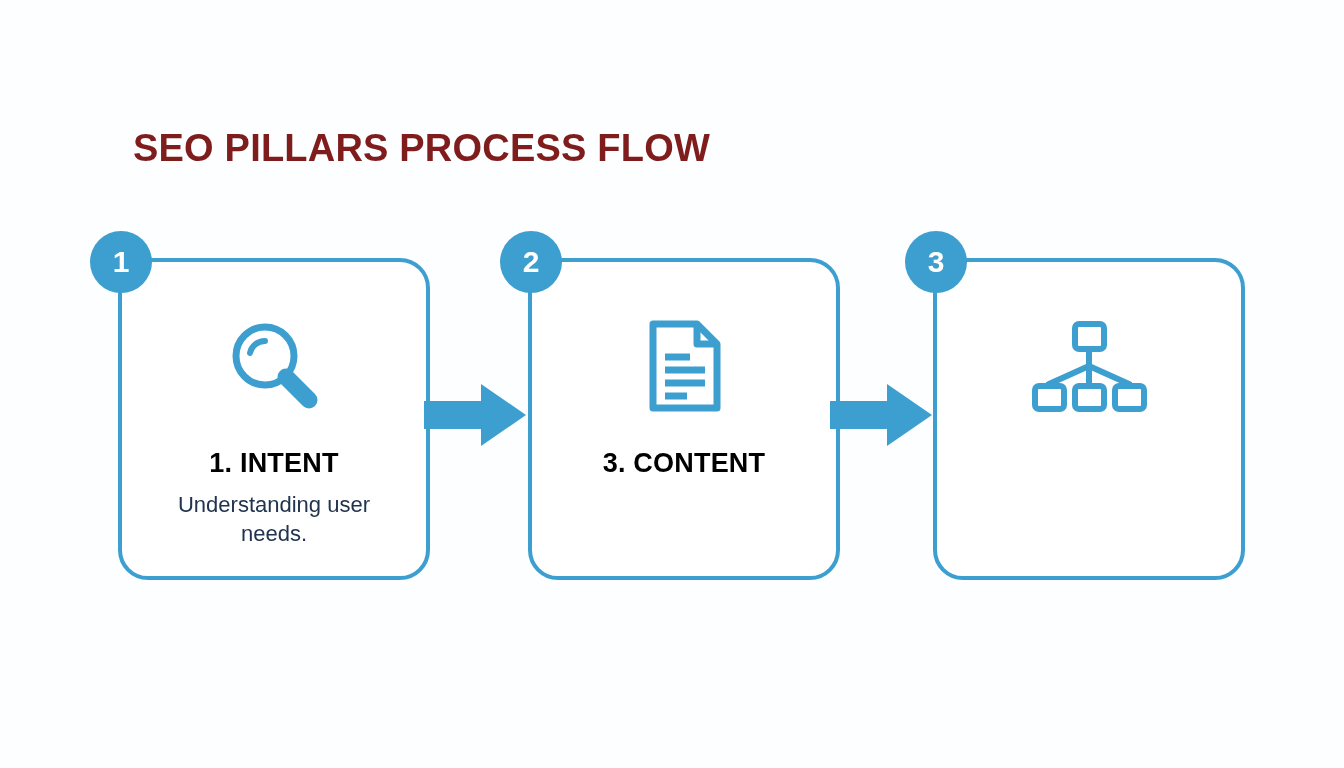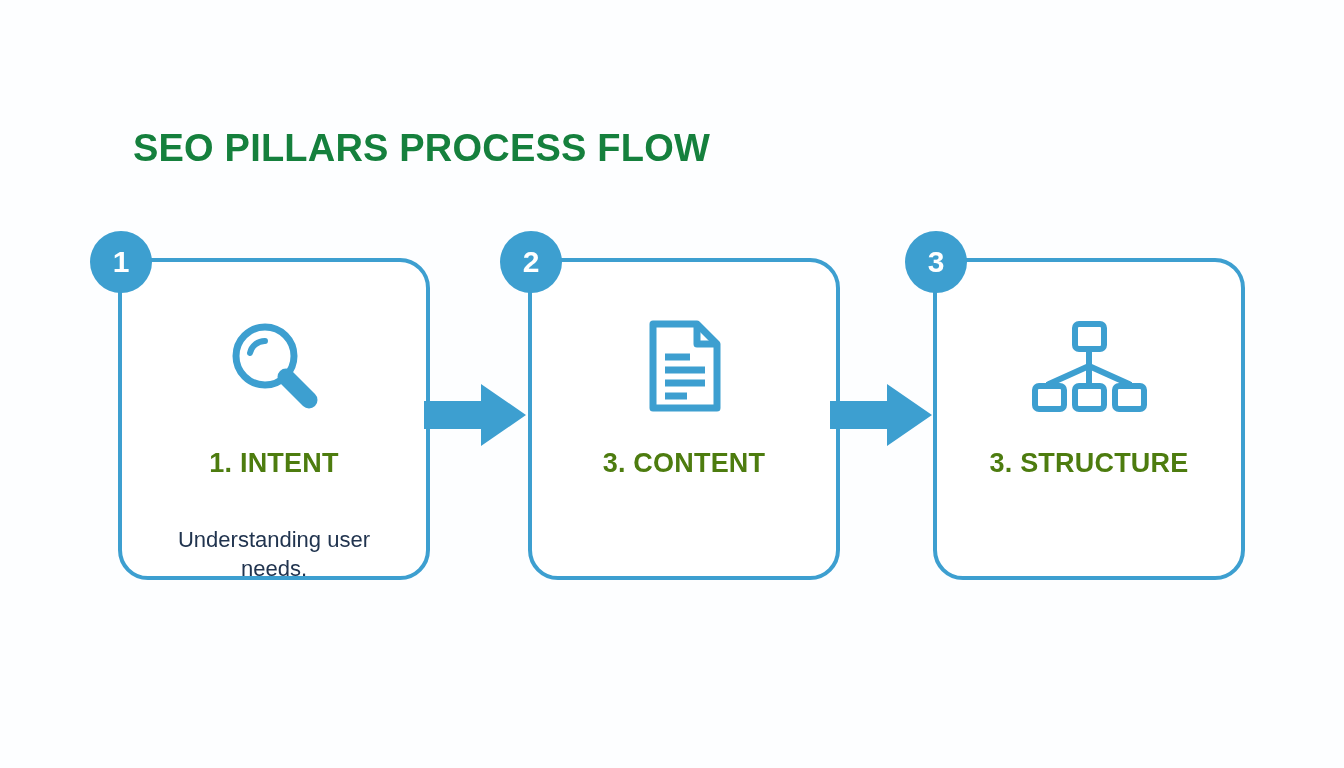--- a/index.html
+++ b/index.html
@@ -25,21 +25,21 @@
   }
 
   
   #page-title {
     position: absolute;
     left: 133px;
     top: 124px;
     font-size: 38px;
     font-weight: bold;
     letter-spacing: 0.2px;
-    color: #15803d;
+    color: #7f1d1d;
     white-space: nowrap;
     line-height: 48px;
   }
 
   
   .card {
     position: absolute;
     top: 258px;
     width: 312px;
     height: 322px;
@@ -82,36 +82,35 @@
   }
 
   .card-title {
     position: absolute;
     left: 8px;
     right: 8px;
     top: 185px;
     text-align: center;
     font-size: 27px;
     font-weight: bold;
-    color: #4d7c0f;
+    color: #000000;
     letter-spacing: 0.2px;
     line-height: 32px;
   }
 
   .card-desc {
     position: absolute;
     left: 34px;
     right: 34px;
     top: 228px;
     text-align: center;
     font-size: 22px;
     font-weight: normal;
     color: #21344f;
     line-height: 29px;
-    margin-top: 35px;
   }
 
   
   .arrow {
     position: absolute;
     top: 384px;
     width: 102px;
     height: 62px;
   }
   #arrow-1 { left: 424px; }
@@ -179,16 +178,15 @@
         <path d="M58 50 L98 68" fill="none" stroke="#3d9fd0" stroke-width="6" stroke-linecap="round"></path>
         <line x1="58" y1="50" x2="58" y2="70" stroke="#3d9fd0" stroke-width="6"></line>
         <line x1="18" y1="66" x2="18" y2="72" stroke="#3d9fd0" stroke-width="6"></line>
         <line x1="98" y1="66" x2="98" y2="72" stroke="#3d9fd0" stroke-width="6"></line>
         <rect x="4" y="70" width="29" height="23" rx="4" fill="none" stroke="#3d9fd0" stroke-width="6"></rect>
         <rect x="44" y="70" width="29" height="23" rx="4" fill="none" stroke="#3d9fd0" stroke-width="6"></rect>
         <rect x="84" y="70" width="29" height="23" rx="4" fill="none" stroke="#3d9fd0" stroke-width="6"></rect>
       </svg>
     </div>
 
-    <div class="card-title">3. STRUCTURE</div>
   </div>
 
 </div>
 
 </body></html>

